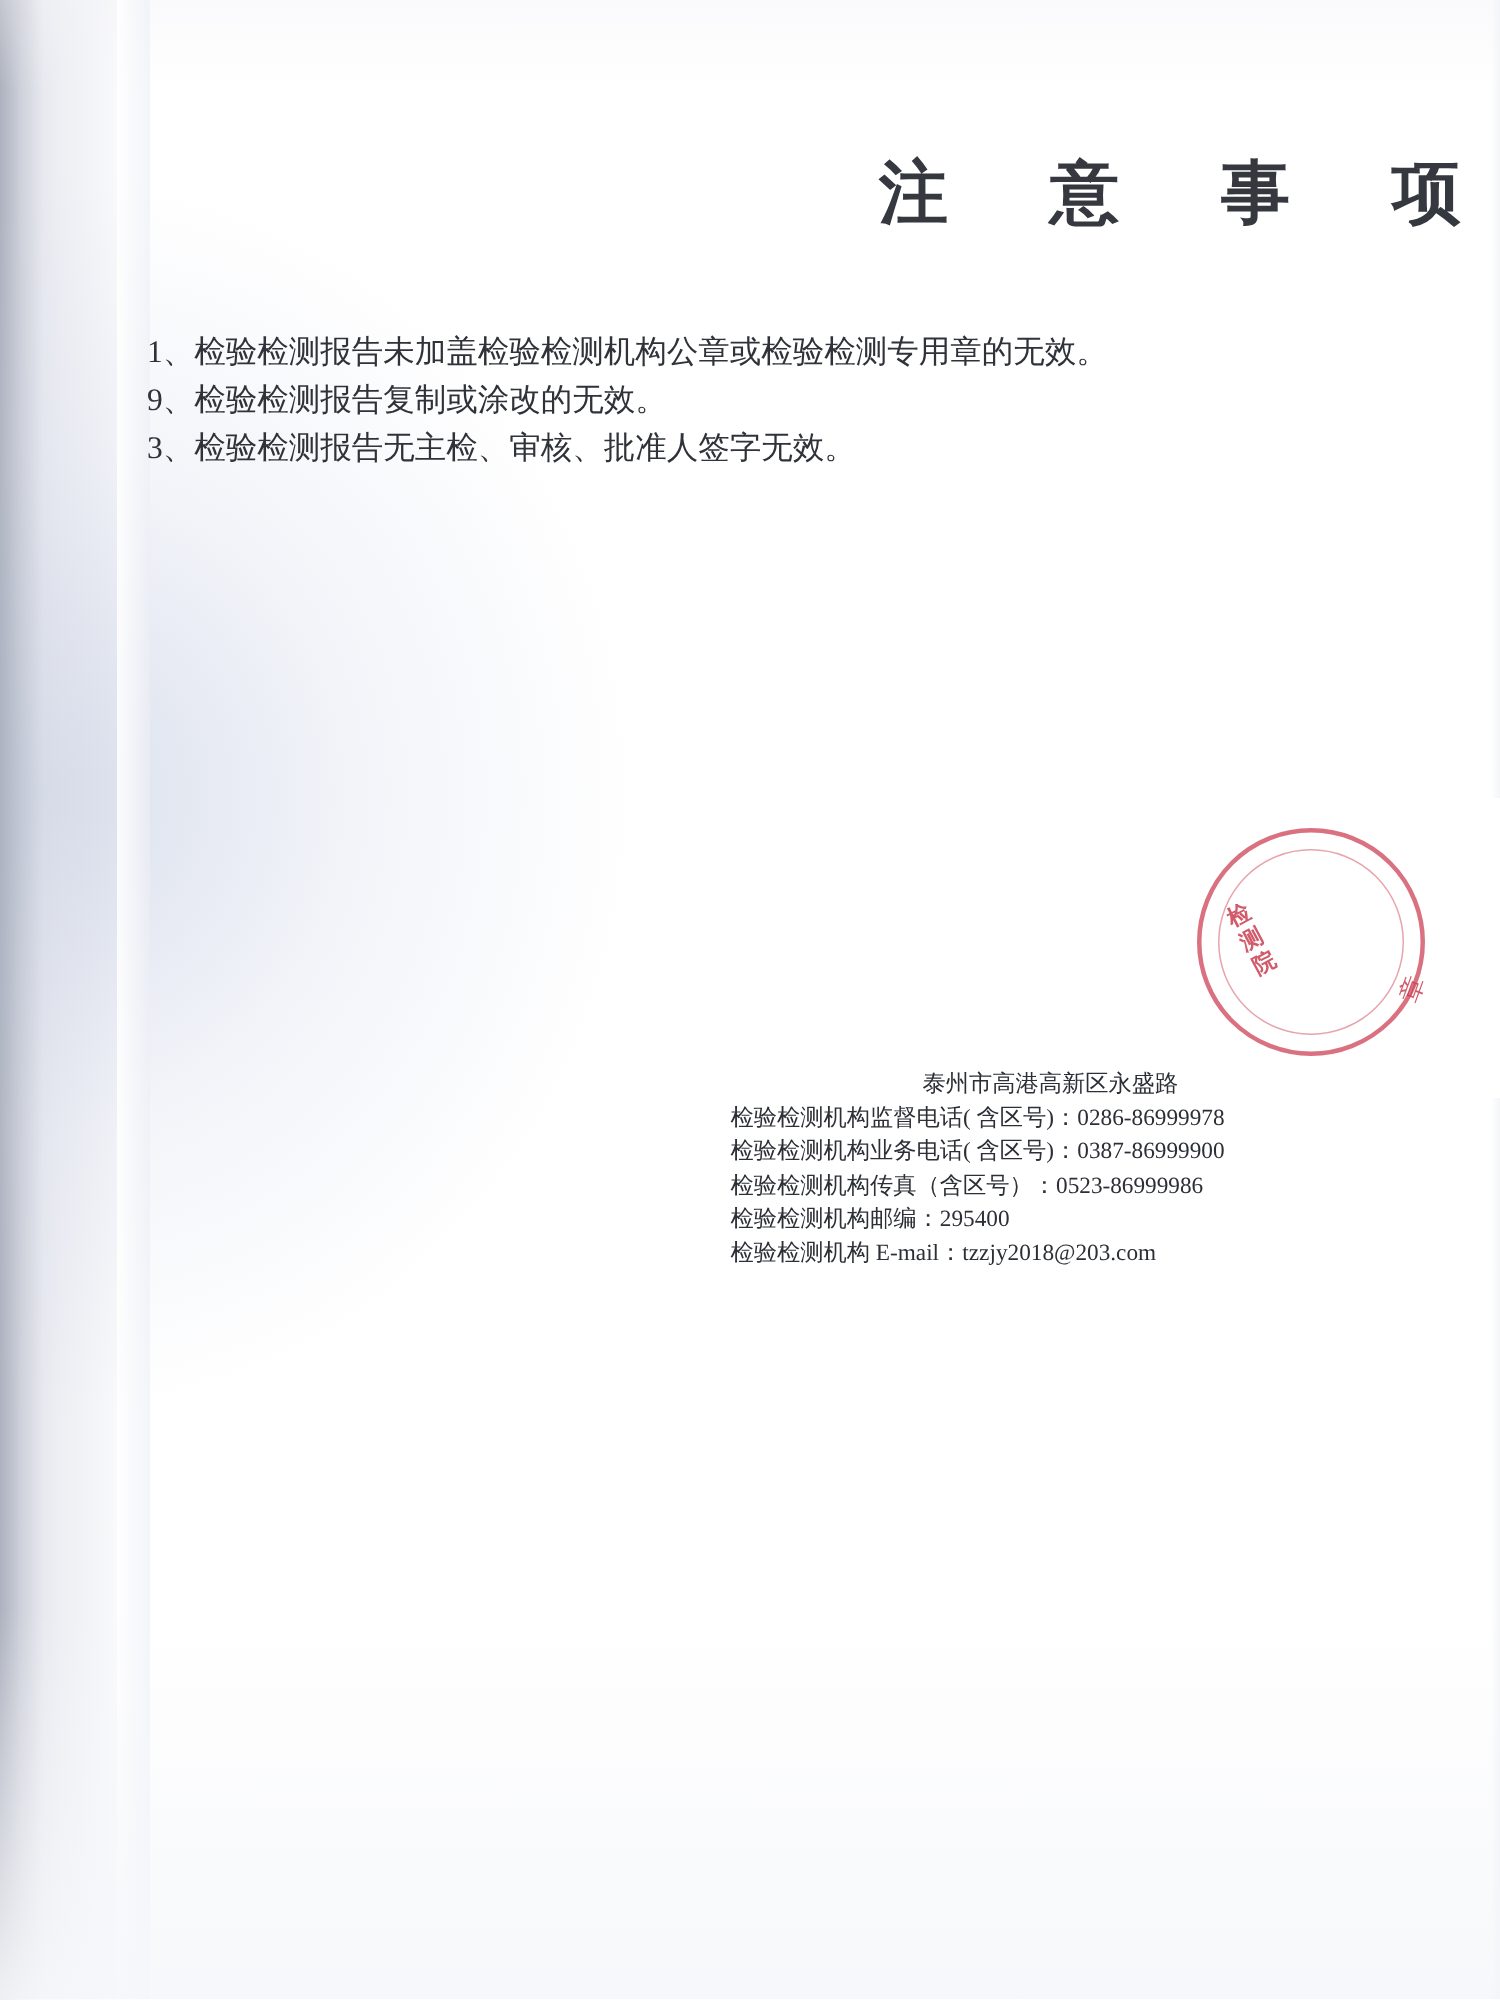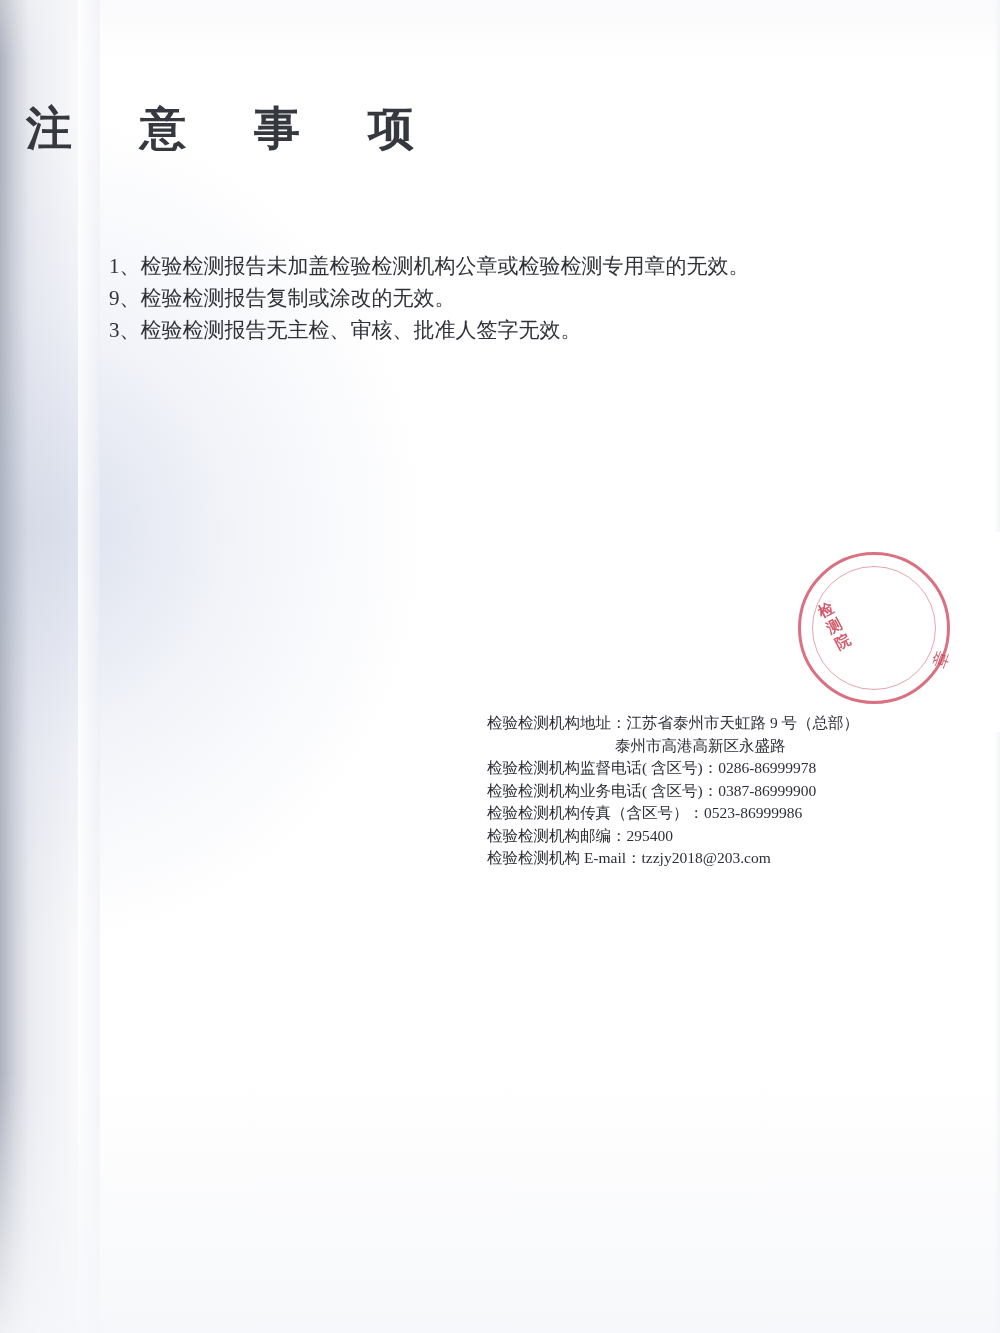--- a/index.html
+++ b/index.html
@@ -53,34 +53,33 @@
     position: absolute;
     left: 0; top: 0;
     width: 100%; height: 60px;
     background: linear-gradient(to bottom, rgba(250,250,252,1), rgba(255,255,255,0));
     pointer-events: none;
   }
   .doc-title {
     position: absolute;
     left: 0; top: 98px;
     width: 1000px;
-    text-align: left;
+    text-align: right;
     font-family: "DejaVu Sans", "Liberation Sans", sans-serif;
     font-weight: bold;
     font-size: 46px;
     letter-spacing: 26px;
     color: #35383f;
     text-indent: 26px;
   }
   .notice-list {
     position: absolute;
-    left: 109px;
+    left: 98px;
     top: 218px;
     width: 760px;
-    margin-top: 32px;
   }
   .notice-item {
     font-family: "Liberation Serif", "DejaVu Serif", serif;
     font-size: 21px;
     line-height: 32px;
     color: #2f3238;
     white-space: nowrap;
   }
   .footer-block {
     position: absolute;
@@ -176,21 +175,20 @@
 
   <div class="doc-title">注 意 事 项</div>
 
   <div class="notice-list">
     <div class="notice-item">1、检验检测报告未加盖检验检测机构公章或检验检测专用章的无效。</div>
     <div class="notice-item">9、检验检测报告复制或涂改的无效。</div>
     <div class="notice-item">3、检验检测报告无主检、审核、批准人签字无效。</div>
   </div>
 
   <div class="footer-block">
-    <div class="footer-line">检验检测机构地址：江苏省泰州市天虹路 9 号（总部）</div>
     <div class="footer-line indent">泰州市高港高新区永盛路</div>
     <div class="footer-line">检验检测机构监督电话( 含区号)：0286-86999978</div>
     <div class="footer-line">检验检测机构业务电话( 含区号)：0387-86999900</div>
     <div class="footer-line">检验检测机构传真（含区号）：0523-86999986</div>
     <div class="footer-line">检验检测机构邮编：295400</div>
     <div class="footer-line">检验检测机构 E-mail：tzzjy2018@203.com</div>
   </div>
 
   <div class="stamp">
     <div class="stamp-ring"></div>

